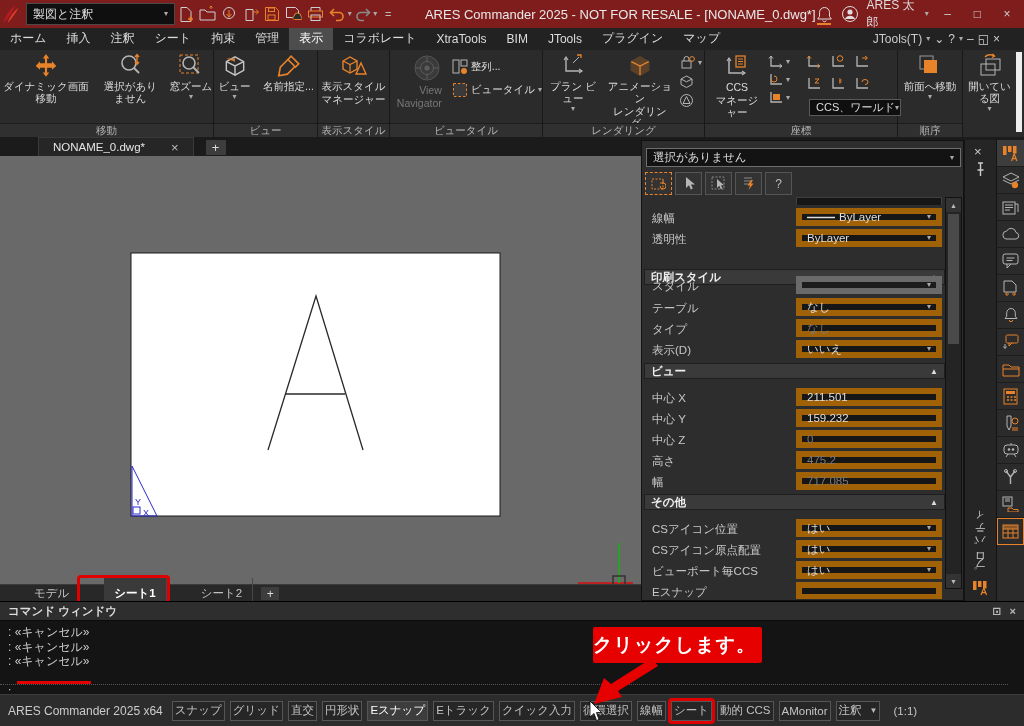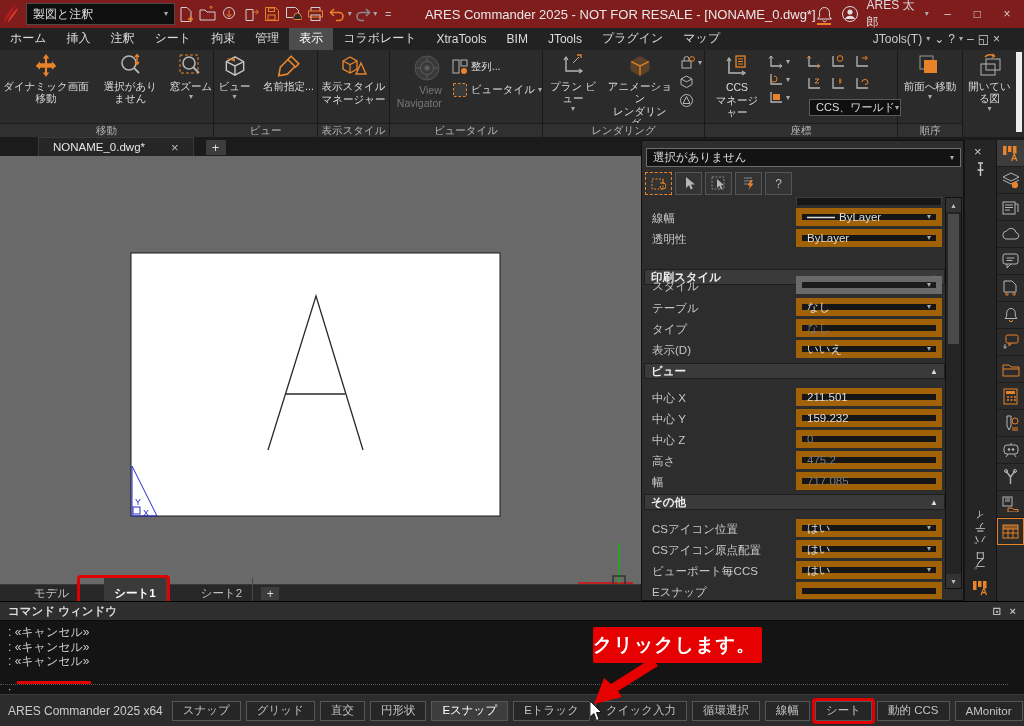--- a/index.html
+++ b/index.html
@@ -74,21 +74,21 @@
   #cmdwin{position:absolute;left:0;top:601px;width:1024px;height:93px;background:#141414;border-top:1px solid #000;}
   #cmdhdr{height:18px;background:#2e2e2e;border-bottom:1px solid #0c0c0c;display:flex;align-items:center;padding:0 8px;font-size:11.5px;font-weight:bold;color:#ddd;}
   #cmdhdr .hic{margin-left:8px;color:#bbb;font-size:11px;}
   #cmdhdr .spacer{flex:1;}
   .cline{font-size:12px;color:#c9c9c9;line-height:14.5px;padding-left:8px;white-space:pre;}
   #cmdprompt{position:absolute;left:0;top:82px;width:1000px;border-top:1px dotted #555;font-size:12px;color:#c9c9c9;padding-left:8px;}
   #redline{position:absolute;left:17px;top:79px;width:74px;height:3px;background:#e10000;}
   
   #statusbar{position:absolute;left:0;top:694px;width:1024px;height:32px;background:#2c2c2c;border-top:1px solid #3d3d3d;display:flex;align-items:center;gap:5px;padding-left:8px;box-sizing:border-box;font-size:11.5px;}
   #sb-app{color:#ccc;font-size:12px;margin-right:4px;white-space:nowrap;}
-  .toggle{height:20px;padding:0 10px;background:#262626;border:1px solid #565656;color:#c3c3c3;display:flex;align-items:center;white-space:nowrap;box-sizing:border-box;}
+  .toggle{height:20px;padding:0 2px;background:#262626;border:1px solid #565656;color:#c3c3c3;display:flex;align-items:center;white-space:nowrap;box-sizing:border-box;}
   .toggle.active{color:#fff;background:#3d3d3d;}
   #sb-coords{color:#c3c3c3;margin-left:8px;white-space:nowrap;}
   
   #callout{position:absolute;left:593px;top:627px;width:169px;height:36px;background:#e60000;border-radius:2px;display:flex;align-items:center;color:#fff;font-size:19px;font-weight:bold;letter-spacing:1px;}
 </style>
 </head>
 <body>
 
 <div id="app">
 

